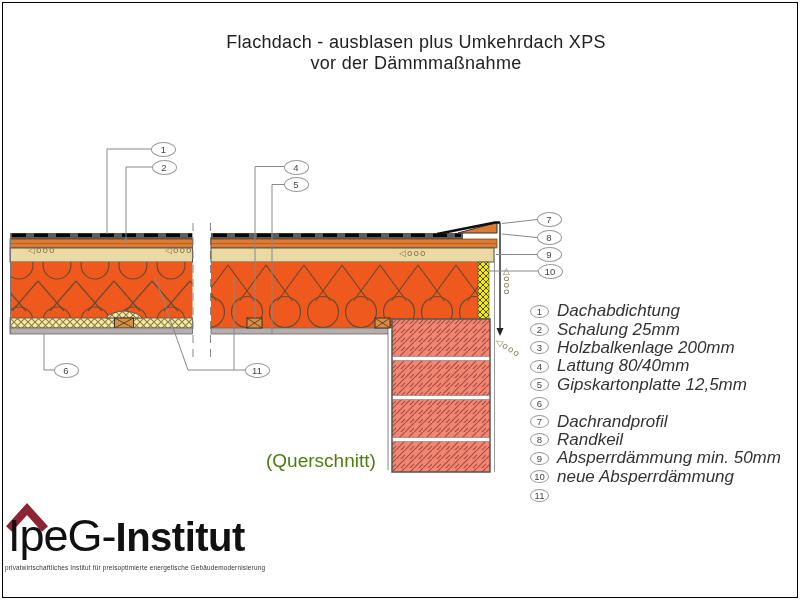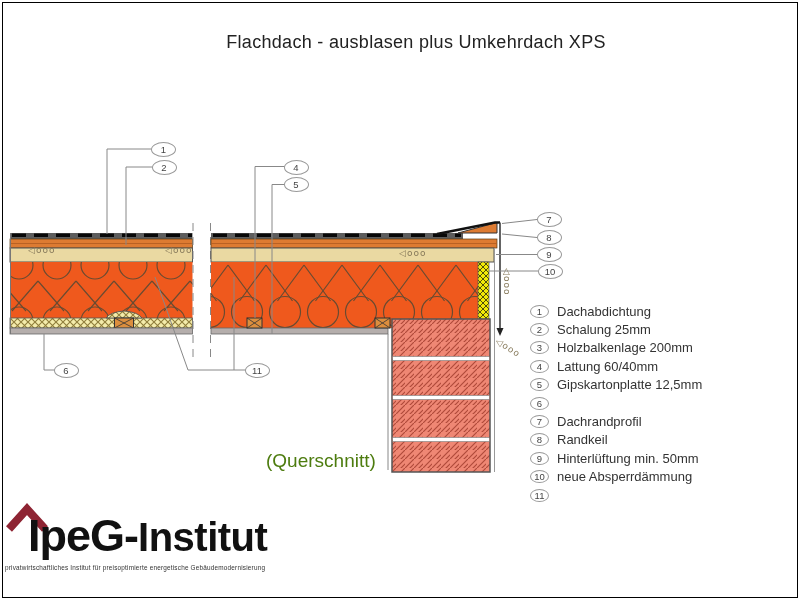--- a/index.html
+++ b/index.html
@@ -19,43 +19,44 @@
     position:absolute; width:25px; height:15px; border:1px solid #999;
     border-radius:50%; font-size:9.5px; color:#444; text-align:center;
     line-height:13px; background:#fff;
   }
   .legend { position:absolute; left:530px; top:302px; }
   .legend-row { display:flex; align-items:center; height:18.4px; }
   .legend-num {
     flex:0 0 auto; width:19px; height:13px; border:1px solid #999; border-radius:50%;
     font-size:9.5px; color:#444; text-align:center; line-height:11.5px; margin-right:8px;
   }
-  .legend-label { font-size:13px; color:#333; white-space:nowrap; }
+  .legend-label { font-size:17px; color:#333; white-space:nowrap;font-style:italic; }
   .caption { position:absolute; left:266px; top:450px; font-size:19px; color:#4d7c0f; }
   .wood-sym {
     position:absolute; font-family:"DejaVu Sans", sans-serif; font-size:9px;
     color:#86795a; letter-spacing:1px; white-space:nowrap;
   }
   .wood-sym.vert { transform:rotate(90deg); transform-origin:0 0; }
   .wood-sym.diag { transform:rotate(32deg); transform-origin:0 0; }
   .logo { position:absolute; left:6px; top:500px; }
   .logo-chevron { position:absolute; left:-2px; top:2px; }
   .logo-text { position:absolute; left:2px; top:10px; white-space:nowrap; color:#111; }
-  .logo-main { font-size:45px; font-weight:bold; letter-spacing:-1px;margin-left:20px; }
+  .logo-main { font-size:45px; font-weight:normal; letter-spacing:-1px; }
   .logo-sub  { font-size:40px; font-weight:bold; letter-spacing:-0.5px; }
   .logo-tagline { position:absolute; left:5px; top:564px; font-size:6.4px; color:#333; letter-spacing:0.2px; white-space:nowrap; }
 </style>
 </head>
 <body>
 
 <div class="page">
   <div class="frame"></div>
 
   <div class="title-block">
     <div class="title-line">Flachdach - ausblasen plus Umkehrdach XPS</div>
+    <div class="title-line">vor der Dämmmaßnahme</div>
   </div>
 
   <svg class="drawing-svg" width="800" height="600" viewBox="0 0 800 600">
     <defs>
 
       <pattern id="loop" width="38" height="66" patternUnits="userSpaceOnUse">
         <circle cx="19" cy="48" r="15.5" fill="none" stroke="#6a4a30" stroke-width="1.2"></circle>
         <line x1="0" y1="1" x2="26.5" y2="37" stroke="#6a4a30" stroke-width="1.2"></line>
         <line x1="38" y1="1" x2="11.5" y2="37" stroke="#6a4a30" stroke-width="1.2"></line>
       </pattern>
@@ -196,40 +197,40 @@
     <div class="legend-row">
       <span class="legend-num">2</span>
       <span class="legend-label">Schalung 25mm</span>
     </div>
     <div class="legend-row">
       <span class="legend-num">3</span>
       <span class="legend-label">Holzbalkenlage 200mm</span>
     </div>
     <div class="legend-row">
       <span class="legend-num">4</span>
-      <span class="legend-label">Lattung 60/40mm</span>
+      <span class="legend-label">Lattung 80/40mm</span>
     </div>
     <div class="legend-row">
       <span class="legend-num">5</span>
       <span class="legend-label">Gipskartonplatte 12,5mm</span>
     </div>
     <div class="legend-row">
       <span class="legend-num">6</span>
     </div>
     <div class="legend-row">
       <span class="legend-num">7</span>
       <span class="legend-label">Dachrandprofil</span>
     </div>
     <div class="legend-row">
       <span class="legend-num">8</span>
       <span class="legend-label">Randkeil</span>
     </div>
     <div class="legend-row">
       <span class="legend-num">9</span>
-      <span class="legend-label">Hinterlüftung min. 50mm</span>
+      <span class="legend-label">Absperrdämmung min. 50mm</span>
     </div>
     <div class="legend-row">
       <span class="legend-num">10</span>
       <span class="legend-label">neue Absperrdämmung</span>
     </div>
     <div class="legend-row">
       <span class="legend-num">11</span>
     </div>
   </div>
 

